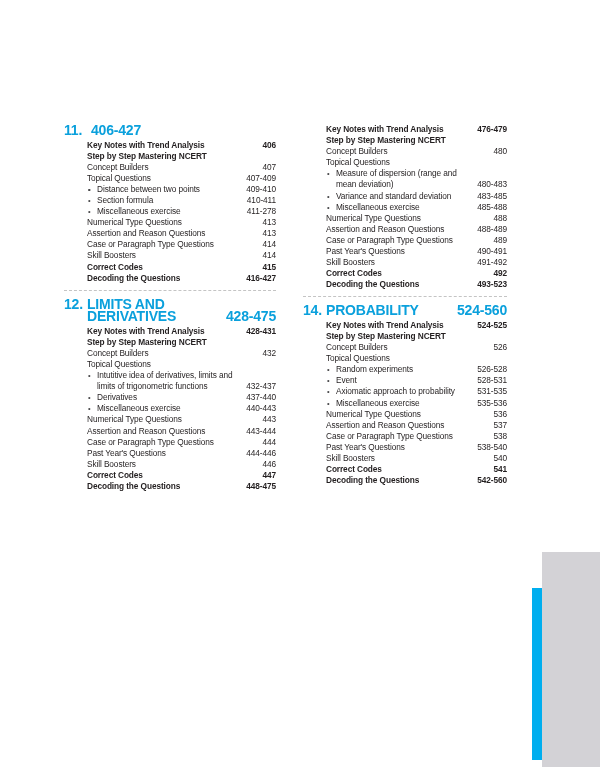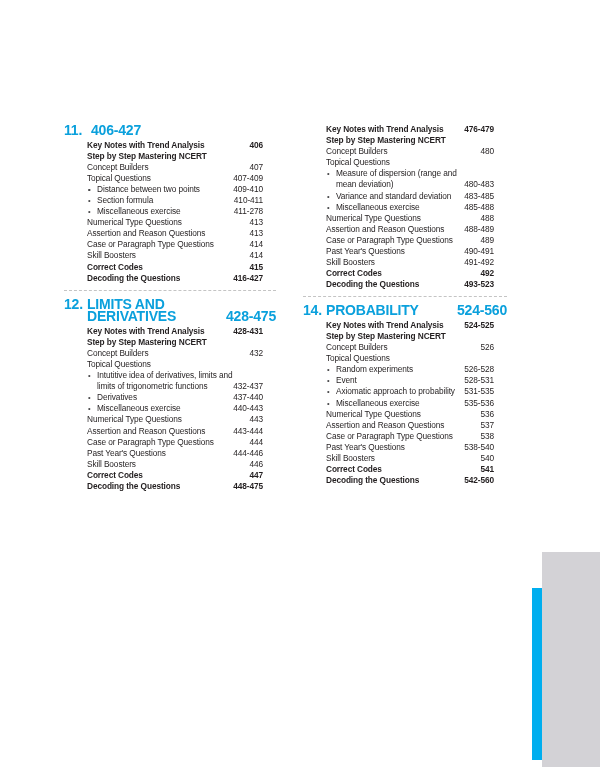--- a/index.html
+++ b/index.html
@@ -39,21 +39,21 @@
     padding-left:23px;padding-right:42px;
     font-size:8.3px;line-height:11.1px;letter-spacing:-0.1px;
   }
   .row.bold{font-weight:700;}
   .row.bullet{padding-left:33px;}
   .bullet-dot{
     position:absolute;left:24px;top:0;
     font-size:7.5px;color:#4a4a4c;
   }
   .row-label{display:block;}
-  .pages{position:absolute;right:13px;bottom:0;}
+  .pages{position:absolute;right:0;bottom:0;}
 
   .separator{
     border-top:1px dashed var(--separator);
     height:0;margin:6px 0 7px 0;
   }
   .chapter{margin-bottom:5px;}
 
   .side-gray{
     position:absolute;left:542px;top:552px;width:58px;height:215px;
     background:var(--panel-gray);

